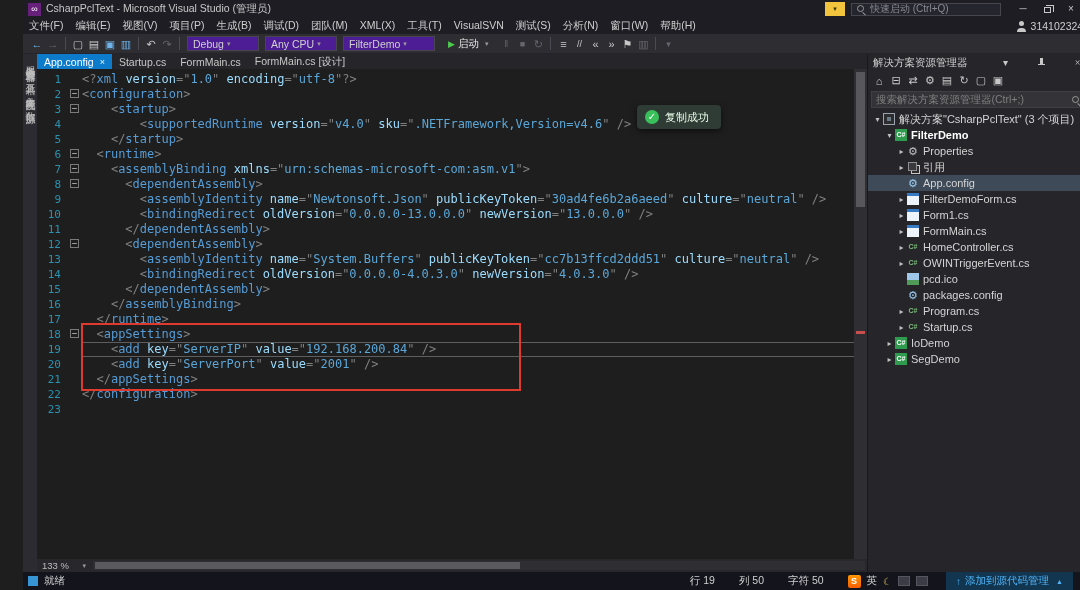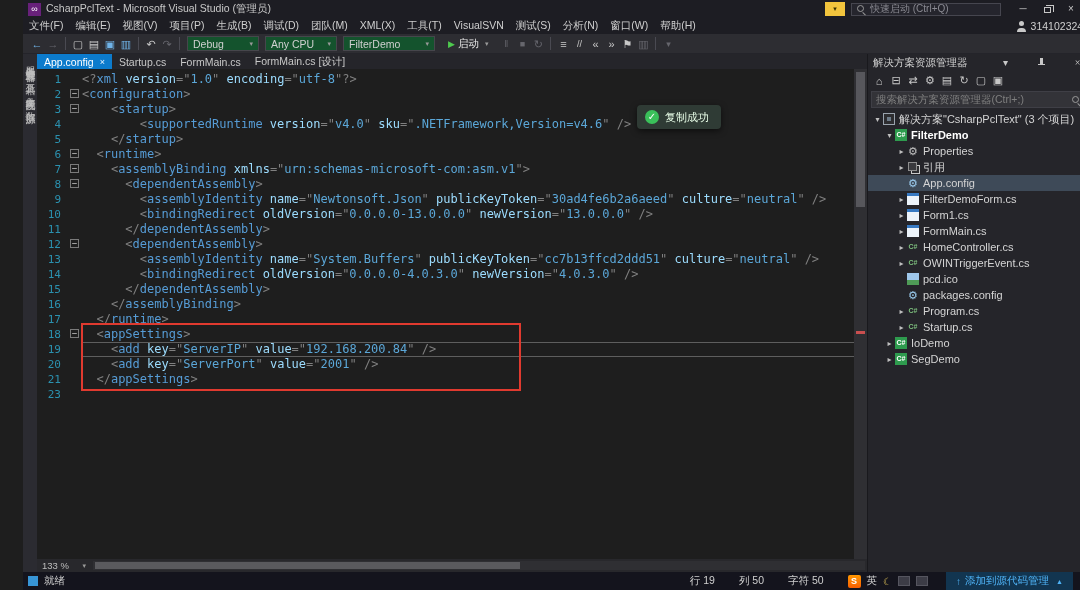--- a/index.html
+++ b/index.html
@@ -27,21 +27,21 @@
   .mitem{padding:0 6px;white-space:nowrap;}
   .avatar{width:11px;height:11px;position:relative;display:inline-block;margin-right:4px;flex:none;}
   .avatar::before{content:"";position:absolute;top:0;left:3px;width:5px;height:5px;border-radius:50%;background:#c8c8c8;}
   .avatar::after{content:"";position:absolute;bottom:0;left:1px;width:9px;height:4px;border-radius:4px 4px 0 0;background:#c8c8c8;}
   .account{margin-right:14px;}
   
   .toolbar{height:20px;background:#2d2d32;display:flex;align-items:center;padding-left:6px;border-bottom:1px solid #24242a;}
   .tico{min-width:16px;text-align:center;color:#c8c8c8;font-size:11px;height:18px;line-height:18px;flex:none;}
   .tico.blue{color:#6fb3e8;} .tico.dim{color:#66666d;} .tico.sm{font-size:9px;}
   .tdiv{width:1px;height:13px;background:#4a4a52;margin:0 4px;flex:none;}
-  .tdrop{display:flex;align-items:center;height:15px;background:#14532d;border:1px solid #46464c;color:#d0d0d0;font-size:10.5px;padding:0 5px;margin:0 3px;min-width:72px;justify-content:space-between;flex:none;}
+  .tdrop{display:flex;align-items:center;height:15px;background:#4c1d95;border:1px solid #46464c;color:#d0d0d0;font-size:10.5px;padding:0 5px;margin:0 3px;min-width:72px;flex:none;}
   .tdrop.wide{min-width:92px;}
   .startbtn{display:flex;align-items:center;gap:3px;color:#eaeaea;font-size:10.5px;padding:0 7px;margin:0 3px;flex:none;}
   .play{color:#4ec94e;font-size:9px;}
   .chev{font-size:7px;color:#9a9a9a;margin-left:3px;}
   
   .main{flex:1;display:flex;min-height:0;}
   .vstrip{width:14px;background:#2b2b31;display:flex;flex-direction:column;align-items:center;padding-top:4px;gap:10px;}
   .vtab{writing-mode:vertical-rl;font-size:10px;color:#bdbdbd;letter-spacing:1px;white-space:nowrap;}
   
   .editor{flex:1;display:flex;flex-direction:column;min-width:0;background:#1e1e1e;}
@@ -321,20 +321,25 @@
               <span class="lnum">20</span>
               <span class="fold"></span>
               <span class="ltext">    <span class="xd">&lt;</span><span class="xt">add</span> <span class="xa">key</span><span class="xd">=</span><span class="xd">"</span><span class="xv">ServerPort</span><span class="xd">"</span> <span class="xa">value</span><span class="xd">=</span><span class="xd">"</span><span class="xv">2001</span><span class="xd">"</span> <span class="xd">/&gt;</span></span>
             </div>
             <div class="crow">
               <span class="lnum">21</span>
               <span class="fold"></span>
               <span class="ltext">  <span class="xd">&lt;/</span><span class="xt">appSettings</span><span class="xd">&gt;</span></span>
             </div>
             <div class="crow">
+              <span class="lnum">22</span>
+              <span class="fold"></span>
+              <span class="ltext"><span class="xd">&lt;/</span><span class="xt">configuration</span><span class="xd">&gt;</span></span>
+            </div>
+            <div class="crow">
               <span class="lnum">23</span>
               <span class="fold"></span>
               <span class="ltext"></span>
             </div>
           </div>
         <div class="annotation" style="top: 254px; height: 68px;"></div>
         <div class="toast">
           <span class="tcheck">✓</span>
           <span>复制成功</span>
         </div>

